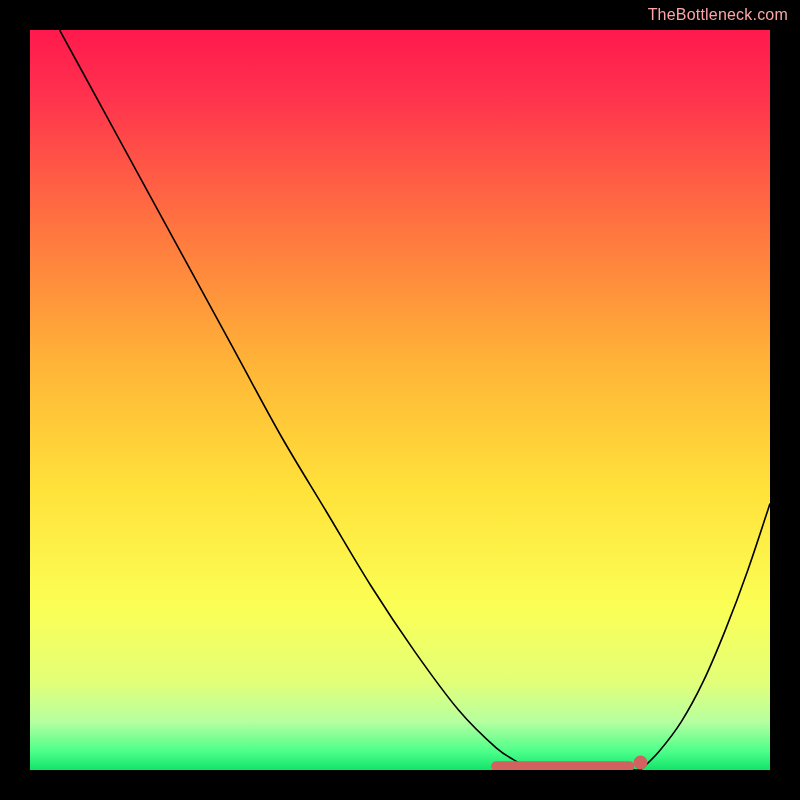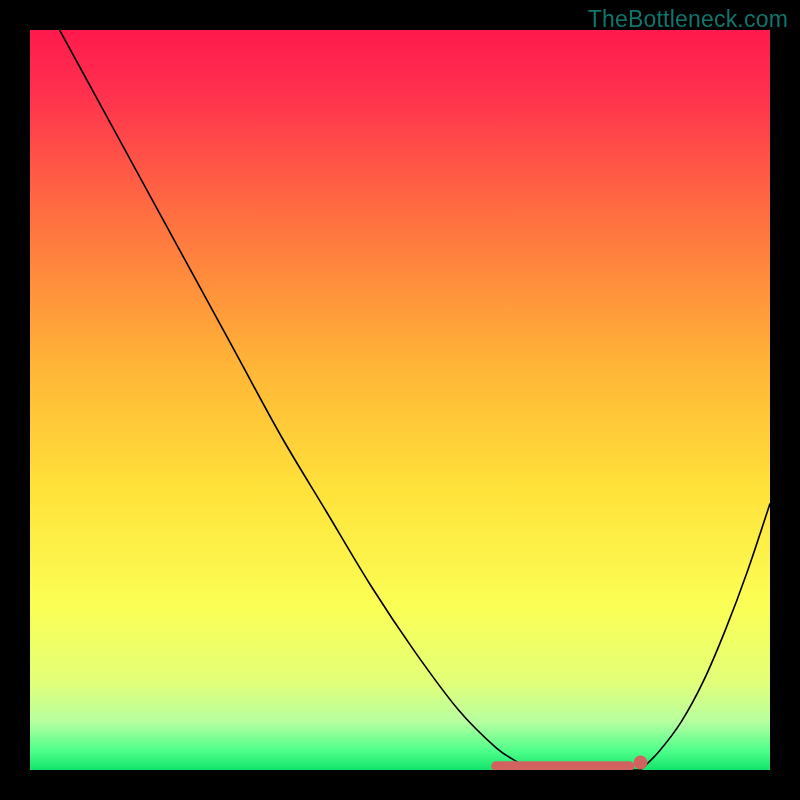--- a/index.html
+++ b/index.html
@@ -8,22 +8,22 @@
     width: 800px;
     height: 800px;
     background: #000;
     position: relative;
     font-family: Arial, Helvetica, sans-serif;
   }
   .watermark {
     position: absolute;
     top: 6px;
     right: 12px;
-    color: #0f766e;
-    font-size: 23px;
+    color: #fca5a5;
+    font-size: 16px;
     letter-spacing: 0.2px;
     z-index: 3;
     font-weight: 500;
   }
   .plot-frame {
     position: absolute;
     left: 30px;
     top: 30px;
     width: 740px;
     height: 740px;

